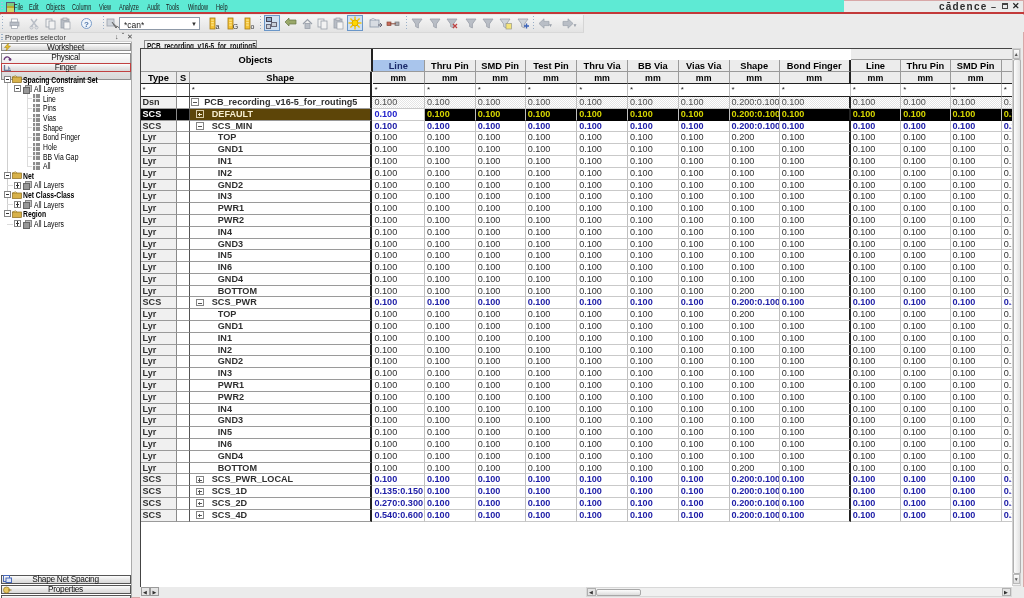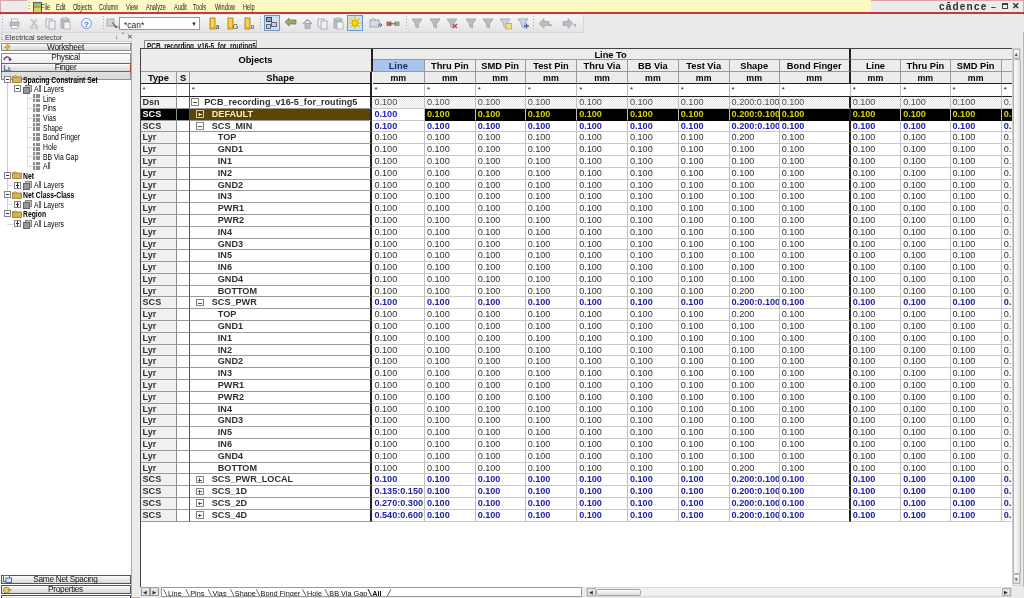--- a/index.html
+++ b/index.html
@@ -33,21 +33,21 @@
  border-right:1px solid #9a9a9a;overflow:hidden;white-space:nowrap;}
 .r{position:absolute;display:flex;}
 .c{box-sizing:border-box;overflow:hidden;white-space:nowrap;flex:none;
  border-right:1px solid #bfbfbf;border-bottom:1px solid #c9c9c9;
  font-size:9.1px;color:#303030;padding-left:2px;}
 .c.o{border-right-color:#8a8a8a;border-bottom-color:#9a9a9a;}
 .star{font-size:8px;color:#222;}
 </style></head><body>
 
 <div class="abs" style="left:0;top:0;width:1024px;height:598px;border:1px solid #d8a8a8;box-sizing:border-box;"></div>
-<div class="menu abs" style="left:0;top:0;width:844px;height:12.3px;background:#fef9c3;margin-left:27px;">
+<div class="menu abs" style="left:0;top:0;width:844px;height:12.3px;background:#5eead4;">
 <div class="abs" style="left:1px;top:2px;width:2px;height:9px;background:repeating-linear-gradient(180deg,#aabedd 0 1px,transparent 1px 3px);"></div>
 <div class="abs" style="left:5.5px;top:1.5px;width:7px;height:9px;background:linear-gradient(180deg,#7ec97e 0 30%,#b8a832 30% 60%,#cbd86a 60%);border:0.5px solid #557;"></div>
 <span style="left:14.4px"><u>F</u>ile</span>
 <span style="left:29.1px"><u>E</u>dit</span>
 <span style="left:45.6px"><u>O</u>bjects</span>
 <span style="left:71.7px"><u>C</u>olumn</span>
 <span style="left:99.1px"><u>V</u>iew</span>
 <span style="left:118.6px"><u>A</u>nalyze</span>
 <span style="left:146.9px"><u>A</u>udit</span>
 <span style="left:166.4px"><u>T</u>ools</span>
@@ -239,21 +239,21 @@
     </div>
 <span class="abs" style="left:572.5px;top:7px;font-size:5px;color:#9aa0aa;">▼</span>
 </div>
 <div class="abs nw" style="left:939px;top:1px;width:50px;height:11px;font-size:10px;font-weight:bold;color:#2d2d2d;letter-spacing:1.2px;">cādence</div>
 <div class="abs" style="left:991px;top:2.5px;width:8px;height:8px;color:#333;font-size:9px;font-weight:bold;line-height:8px;">–</div>
 <div class="abs" style="left:1002px;top:3px;width:6px;height:5.5px;border:1px solid #444;box-sizing:border-box;border-top-width:2px;"></div>
 <div class="abs" style="left:1012px;top:2px;width:8px;height:8px;color:#222;font-size:9px;font-weight:bold;line-height:8px;">✕</div>
 <div class="abs" style="left:0;top:32.5px;width:131.5px;height:565.5px;background:#fff;border-right:1px solid #aaa;box-sizing:border-box;">
 <div class="abs" style="left:0;top:0;width:131.5px;height:8px;background:#e9e9e9;border-bottom:1px solid #d0d0d0;">
       <div class="abs" style="left:1px;top:1px;width:2px;height:6px;background:repeating-linear-gradient(180deg,#9ab0c8 0 1px,transparent 1px 2.5px);"></div>
-      <span class="abs nw" style="left:5px;top:0.5px;font-size:7.3px;color:#333;">Electrical selector</span>
+      <span class="abs nw" style="left:5px;top:0.5px;font-size:7.3px;color:#333;">Properties selector</span>
       <span class="abs" style="left:115px;top:0.5px;font-size:7px;color:#444;">↓</span>
       <span class="abs" style="left:122px;top:-1px;font-size:7px;color:#444;">˘</span>
       <span class="abs" style="left:127px;top:0.5px;font-size:7px;color:#444;">✕</span>
     </div>
 <div class="pbtn" style="top:10.3px;height:8.7px;line-height:7.199999999999999px;">Worksheet</div>
 <div class="abs" style="left:3px;top:10.8px;width:9px;height:8px;">
       <svg width="9" height="8">
         <path d="M5.5 0 L1.5 4.5 L4 4.5 L3 8 L7.5 3 L5 3 Z" fill="#e8c030" stroke="#9a7a10" stroke-width="0.5"></path>
       </svg>
     </div>
@@ -357,49 +357,48 @@
     </svg>
   </div>
 <div class="tree" style="left:23.4px;top:209.32000000000002px;font-weight:bold;">Region</div>
 <div class="box p" style="left:14px;top:220.05px;">
     <i></i>
     <b></b>
   </div>
 <div class="stackic" style="left:22.7px;top:219.55px;"></div>
 <div class="tree" style="left:34px;top:218.95000000000002px;">All Layers</div>
 <div class="abs" style="left:7px;top:223.55px;width:6px;height:1px;background:#dcdcdc;"></div>
-<div class="pbtn" style="top:574.8px;height:8.9px;line-height:7.5px;border-color:#555;">Same Net Spacing</div>
+<div class="pbtn" style="top:574.8px;height:8.9px;line-height:7.5px;border-color:#555;">Shape Net Spacing</div>
 <div class="abs" style="left:3px;top:575.3px;width:9px;height:8px;">
     <svg width="9" height="8">
       <rect x="0.5" y="0.5" width="6" height="6" fill="none" stroke="#4a6ab8" stroke-width="1"></rect>
       <rect x="3" y="3" width="5.5" height="4.5" fill="#dce6f8" stroke="#4a6ab8" stroke-width="1"></rect>
     </svg>
   </div>
 <div class="pbtn" style="top:585px;height:8.9px;line-height:7.5px;border-color:#555;">Properties</div>
 <div class="abs" style="left:3px;top:585.5px;width:9px;height:8px;">
     <svg width="9" height="8">
       <circle cx="3.5" cy="4" r="3" fill="#e8c860" stroke="#9a7a20" stroke-width="0.7"></circle>
       <path d="M5 4 l3.5 0" stroke="#9a7a20" stroke-width="1"></path>
     </svg>
   </div>
 <div class="pbtn" style="top:595.3px;height:5px;border-color:#555;"></div>
 <div class="abs nw" style="left:144px;top:39.8px;width:113px;height:7.8px;background:#f0f0f0;border:1px solid #8a8a8a;border-bottom:none;box-sizing:border-box;">
     <span style="position:absolute;left:2px;top:0.3px;font-size:8.5px;font-weight:bold;color:#111;white-space:nowrap;transform:scaleX(0.76);transform-origin:0 0;">PCB_recording_v16-5_for_routing5</span>
   </div>
 <div class="abs" style="left:139.5px;top:47.6px;width:872.1px;height:538.9px;background:#fff;overflow:hidden;border-left:1px solid #444;border-top:1px solid #444;">
 <div class="hdr" style="left:0;top:0;width:232.0px;height:23.9px;line-height:23.9px;border-bottom:1px solid #9a9a9a;border-right:2px solid #222;">Objects</div>
-<div class="hdr" style="left:232.0px;top:0;width:478.20000000000005px;height:11.899999999999999px;line-height:12.899999999999999px;border-bottom:1px solid #9a9a9a;border-right:2px solid #222;">Line To</div>
 <div class="hdr" style="left:710.2px;top:0;width:161.89999999999998px;height:11.899999999999999px;line-height:11.899999999999999px;border-bottom:1px solid #9a9a9a;border-right:none;"></div>
 <div class="hdr" style="left:232.0px;top:11.899999999999999px;width:52.5px;height:12.0px;line-height:13.0px;border-bottom:1px solid #9a9a9a;background:#a9c5ec;color:#1a2a6a;">Line</div>
 <div class="hdr" style="left:284.5px;top:11.899999999999999px;width:50.69999999999999px;height:12.0px;line-height:13.0px;border-bottom:1px solid #9a9a9a;">Thru Pin</div>
 <div class="hdr" style="left:335.2px;top:11.899999999999999px;width:50.00000000000006px;height:12.0px;line-height:13.0px;border-bottom:1px solid #9a9a9a;">SMD Pin</div>
 <div class="hdr" style="left:385.20000000000005px;top:11.899999999999999px;width:51.5px;height:12.0px;line-height:13.0px;border-bottom:1px solid #9a9a9a;">Test Pin</div>
 <div class="hdr" style="left:436.70000000000005px;top:11.899999999999999px;width:50.799999999999955px;height:12.0px;line-height:13.0px;border-bottom:1px solid #9a9a9a;">Thru Via</div>
 <div class="hdr" style="left:487.5px;top:11.899999999999999px;width:50.799999999999955px;height:12.0px;line-height:13.0px;border-bottom:1px solid #9a9a9a;">BB Via</div>
-<div class="hdr" style="left:538.3px;top:11.899999999999999px;width:50.80000000000007px;height:12.0px;line-height:13.0px;border-bottom:1px solid #9a9a9a;">Test Via</div>
+<div class="hdr" style="left:538.3px;top:11.899999999999999px;width:50.80000000000007px;height:12.0px;line-height:13.0px;border-bottom:1px solid #9a9a9a;">Vias Via</div>
 <div class="hdr" style="left:589.1px;top:11.899999999999999px;width:50.10000000000002px;height:12.0px;line-height:13.0px;border-bottom:1px solid #9a9a9a;">Shape</div>
 <div class="hdr" style="left:639.2px;top:11.899999999999999px;width:71.0px;height:12.0px;line-height:13.0px;border-bottom:1px solid #9a9a9a;border-right:2px solid #222;">Bond Finger</div>
 <div class="hdr" style="left:710.2px;top:11.899999999999999px;width:50.5px;height:12.0px;line-height:13.0px;border-bottom:1px solid #9a9a9a;">Line</div>
 <div class="hdr" style="left:760.7px;top:11.899999999999999px;width:49.39999999999998px;height:12.0px;line-height:13.0px;border-bottom:1px solid #9a9a9a;">Thru Pin</div>
 <div class="hdr" style="left:810.1px;top:11.899999999999999px;width:51.19999999999993px;height:12.0px;line-height:13.0px;border-bottom:1px solid #9a9a9a;">SMD Pin</div>
 <div class="hdr" style="left:861.3px;top:11.899999999999999px;width:61.200000000000045px;height:12.0px;line-height:13.0px;border-bottom:1px solid #9a9a9a;"></div>
 <div class="hdr" style="left:0;top:23.9px;width:36.900000000000006px;height:11.700000000000003px;line-height:12.700000000000003px;border-bottom:1.5px solid #222;">Type</div>
 <div class="hdr" style="left:36.900000000000006px;top:23.9px;width:12.400000000000006px;height:11.700000000000003px;line-height:12.700000000000003px;border-bottom:1.5px solid #222;">S</div>
 <div class="hdr" style="left:49.30000000000001px;top:23.9px;width:182.7px;height:11.700000000000003px;line-height:12.700000000000003px;border-bottom:1.5px solid #222;border-right:2px solid #222;">Shape</div>
 <div class="hdr" style="left:232.0px;top:23.9px;width:52.5px;height:11.700000000000003px;line-height:12.700000000000003px;border-bottom:1.5px solid #222;font-size:8.8px;">mm</div>
@@ -1192,31 +1191,20 @@
       <span style="font-size:5px;color:#555;">▼</span>
     </div>
   </div>
 <div class="abs" style="left:139.5px;top:586.5px;width:884.5px;height:11px;background:#ebebeb;">
 <div class="abs ab" style="left:1px;top:0.5px;width:9px;height:9px;background:#e4e4e4;border:1px solid #9a9a9a;box-sizing:border-box;">
       <span style="font-size:5px;color:#333;">◀</span>
     </div>
 <div class="abs ab" style="left:10.5px;top:0.5px;width:9px;height:9px;background:#e4e4e4;border:1px solid #9a9a9a;box-sizing:border-box;">
       <span style="font-size:5px;color:#333;">▶</span>
     </div>
-<div class="abs nw" style="left:21px;top:0.5px;width:421px;height:9.5px;background:#fff;border:1px solid #9a9a9a;box-sizing:border-box;font-size:7.3px;color:#111;">
-      <span style="position:absolute;left:2px;top:0.6px;">╲Line</span>
-      <span style="position:absolute;left:24.3px;top:0.6px;">╲Pins</span>
-      <span style="position:absolute;left:46.6px;top:0.6px;">╲Vias</span>
-      <span style="position:absolute;left:68.9px;top:0.6px;">╲Shape</span>
-      <span style="position:absolute;left:94.65px;top:0.6px;">╲Bond Finger</span>
-      <span style="position:absolute;left:141.10000000000002px;top:0.6px;">╲Hole</span>
-      <span style="position:absolute;left:163.40000000000003px;top:0.6px;">╲BB Via Gap</span>
-      <span style="position:absolute;left:206.40000000000003px;top:0.6px;font-weight:bold;">╲All</span>
-      <span style="position:absolute;left:225px;top:0.6px;">╱</span>
-    </div>
 <div class="abs" style="left:446px;top:0.5px;width:426px;height:9.5px;background:#f0f0f0;border:1px solid #d8d8d8;box-sizing:border-box;">
       <div class="abs ab" style="left:0;top:0;width:9px;height:8px;background:#e4e4e4;border:1px solid #b0b0b0;box-sizing:border-box;">
         <span style="font-size:5px;color:#333;">◀</span>
       </div>
       <div class="abs" style="left:9.5px;top:0.5px;width:45px;height:7px;background:linear-gradient(180deg,#fdfdfd,#dcdcdc);border:1px solid #a8a8a8;border-radius:2px;box-sizing:border-box;"></div>
       <div class="abs ab" style="right:0;top:0;width:9px;height:8px;background:#e4e4e4;border:1px solid #b0b0b0;box-sizing:border-box;">
         <span style="font-size:5px;color:#333;">▶</span>
       </div>
     </div>
 </div>

